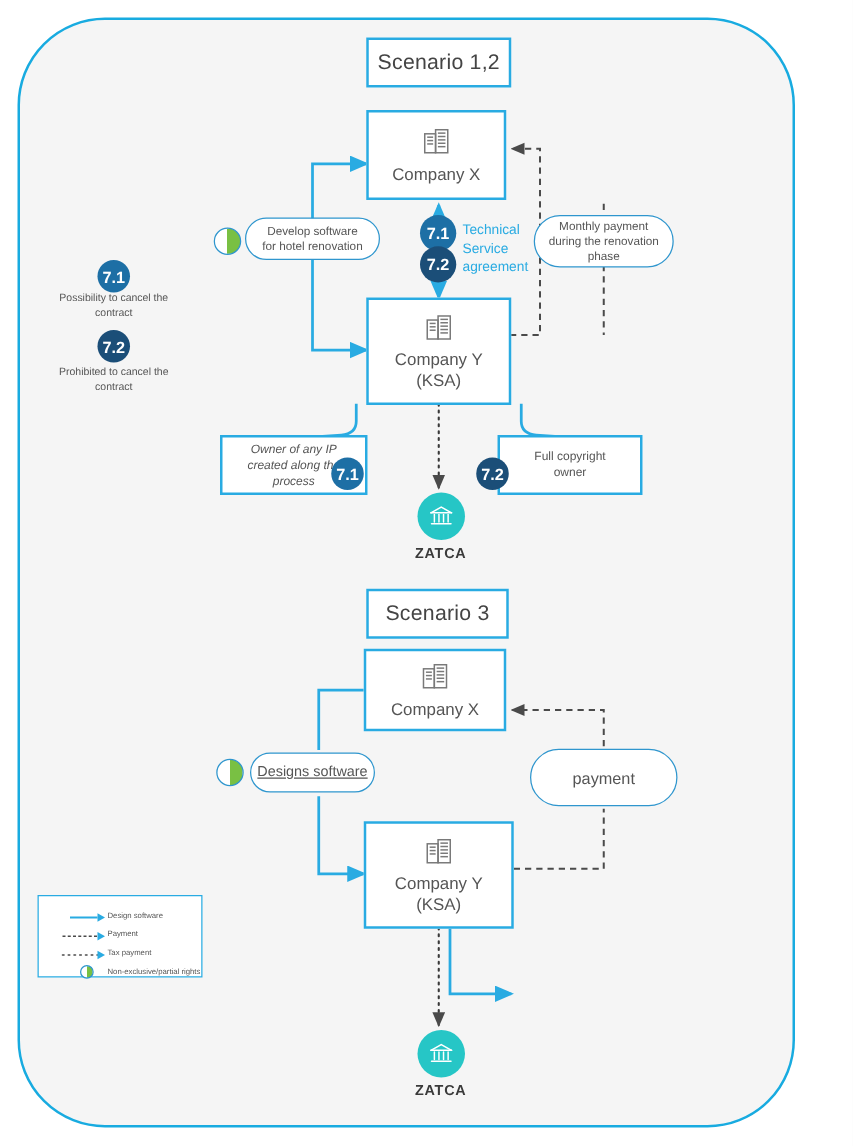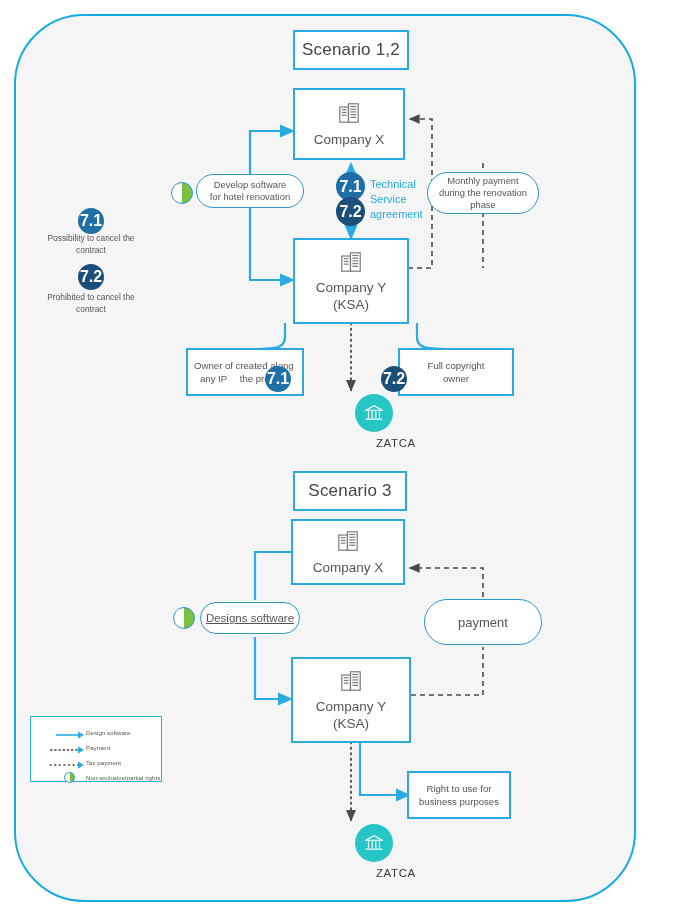--- a/index.html
+++ b/index.html
@@ -16,28 +16,28 @@
   .pill{position:absolute;box-sizing:border-box;background:#FFFFFF;border:1.6px solid #2F96CE;
     border-radius:999px;display:flex;align-items:center;justify-content:center;text-align:center;
     color:#555;}
   .pill-sm{font-size:9.4px;line-height:12px;}
   .pill-md{font-size:11.5px;}
   .pill-lg{font-size:13px;}
   .flatbox{position:absolute;box-sizing:border-box;background:#FFFFFF;border:2px solid #29ABE2;
     display:flex;align-items:center;justify-content:center;text-align:center;
     font-size:9.6px;line-height:13px;color:#555;padding:0 6px;}
   .badge{position:absolute;border-radius:50%;display:flex;align-items:center;justify-content:center;
-    color:#ffffff;font-size:16px;font-weight:600;}
+    color:#ffffff;font-size:13px;font-weight:600;}
   .badge71{background:#1D6FA5;}
   .badge72{background:#1B4E78;}
   .tsa{position:absolute;color:#29ABE2;font-size:11px;line-height:15px;font-weight:400;}
   .zatca{position:absolute;display:flex;flex-direction:column;align-items:center;}
   .zatca-circle{width:38px;height:38px;border-radius:50%;background:#26C6C6;
     display:flex;align-items:center;justify-content:center;}
-  .zatca-text{margin-top:5px;font-size:11.5px;font-weight:400;color:#3A3A3A;letter-spacing:.6px;margin-left:44px;}
+  .zatca-text{margin-top:5px;font-size:11.5px;font-weight:700;color:#3A3A3A;letter-spacing:.6px;}
   .halfcircle{position:absolute;width:22px;height:22px;border-radius:50%;
     border:1.5px solid #2F96CE;background:linear-gradient(to right,#FFFFFF 0 50%,#79C043 50% 100%);
     box-sizing:border-box;}
   .legend{position:absolute;box-sizing:border-box;background:#FFFFFF;border:1.6px solid #29ABE2;
     padding:8px 9px;}
   .legend-row{display:flex;align-items:center;height:15px;}
   .legend-key{width:46px;height:12px;position:relative;flex:0 0 46px;}
   .legend-label{font-size:6.2px;color:#555;white-space:nowrap;}
   .lg-half{width:11px;height:11px;border-radius:50%;border:1px solid #2F96CE;box-sizing:border-box;
     background:linear-gradient(to right,#FFFFFF 0 50%,#79C043 50% 100%);margin-left:24px;}
@@ -150,21 +150,21 @@
     <div>Service</div>
     <div>agreement</div>
   </div>
 
   <div class="pill pill-sm" style="left:427px;top:172px;width:112px;height:42px;flex-direction:column;">
     <span>Monthly payment</span>
     <span>during the renovation</span>
     <span>phase</span>
   </div>
 
-  <div class="flatbox" style="left:186px;top:348px;width:118px;height:48px;flex-direction:row;">
+  <div class="flatbox" style="left:176px;top:348px;width:118px;height:48px;flex-direction:column;font-style:italic;">
     <span>Owner of any IP</span>
     <span>created along the process</span>
   </div>
   <div class="badge badge71" style="left:265px;top:366px;width:26px;height:26px;">
     <span>7.1</span>
   </div>
 
   <div class="flatbox" style="left:398px;top:348px;width:116px;height:48px;flex-direction:column;">
     <span>Full copyright</span>
     <span>owner</span>
@@ -250,24 +250,20 @@
   <div class="halfcircle" style="left:173px;top:607px;"></div>
 
   <div class="pill pill-md" style="left:200px;top:602px;width:100px;height:32px;text-decoration:underline;">
     <span>Designs software</span>
   </div>
 
   <div class="pill pill-lg" style="left:424px;top:599px;width:118px;height:46px;">
     <span>payment</span>
   </div>
 
-  <div class="flatbox" style="left:407px;top:771px;width:104px;height:48px;flex-direction:column;">
-    <span>Right to use for</span>
-    <span>business purposes</span>
-  </div>
 
   <div class="zatca" style="left:332px;top:824px;">
     <div class="zatca-circle">
       <svg width="22" height="22" viewBox="0 0 24 24">
         <g fill="none" stroke="#FFFFFF" stroke-width="1.3" stroke-linecap="round">
           <path d="M3 9 L12 4 L21 9"></path>
           <line x1="3" y1="9" x2="21" y2="9"></line>
           <line x1="6" y1="10.5" x2="6" y2="17"></line>
           <line x1="10" y1="10.5" x2="10" y2="17"></line>
           <line x1="14" y1="10.5" x2="14" y2="17"></line>

